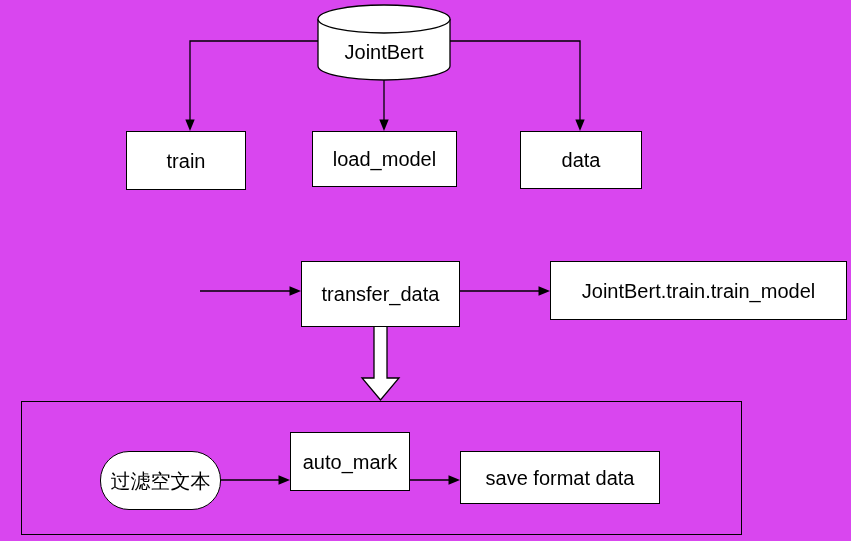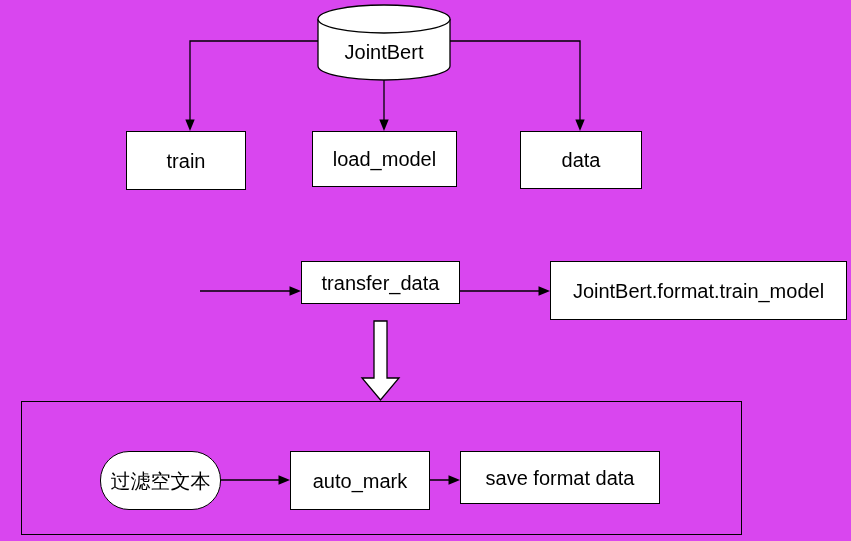--- a/index.html
+++ b/index.html
@@ -49,25 +49,25 @@
     justify-content: center;
     font-size: 20px;
     text-align: center;
     white-space: nowrap;
   }
   
   #node-train               { left: 126px; top: 131px; width: 120px; height: 59px; text-align: right; }
   #node-load-model          { left: 312px; top: 131px; width: 145px; height: 56px; }
   #node-eval                { left: 520px; top: 131px; width: 122px; height: 58px; }
   #node-component-train     { left: 0px;   top: 261px; width: 200px; height: 59px; }
-  #node-transfer-data       { left: 301px; top: 261px; width: 159px; height: 43px; }
+  #node-transfer-data       { left: 301px; top: 261px; width: 159px; height: 66px; }
   #node-jbt-train-model     { left: 550px; top: 261px; width: 297px; height: 59px; }
   #group-subprocess         { left: 21px;  top: 401px; width: 721px; height: 134px; }
   #node-filter-empty-text   { left: 100px; top: 451px; width: 121px; height: 59px; border-radius: 29px; }
-  #node-auto-mark           { left: 290px; top: 451px; width: 140px; height: 59px; }
+  #node-auto-mark           { left: 290px; top: 432px; width: 120px; height: 59px; }
   #node-save-format-data    { left: 460px; top: 451px; width: 200px; height: 53px; }
   #cylinder-label-jointbert { left: 318px; top: 38px;  width: 132px; height: 28px; }
 </style>
 </head>
 <body>
 
 <div class="canvas">
 
   <svg class="edges-layer" width="851" height="541" viewBox="0 0 851 541" fill="none" stroke="#000000" stroke-width="1.3">
 
@@ -118,21 +118,21 @@
 
   <div class="node" id="node-train">train</div>
 
   <div class="node" id="node-load-model">load_model</div>
 
   <div class="node" id="node-eval">data</div>
 
 
   <div class="node" id="node-transfer-data">transfer_data</div>
 
-  <div class="node" id="node-jbt-train-model">JointBert.format.train_model</div>
+  <div class="node" id="node-jbt-train-model">JointBert.train.train_model</div>
 
   <div class="group-box" id="group-subprocess"></div>
 
   <div class="node" id="node-filter-empty-text">过滤空文本</div>
 
   <div class="node" id="node-auto-mark">auto_mark</div>
 
   <div class="node" id="node-save-format-data">save format data</div>
 
 </div>

